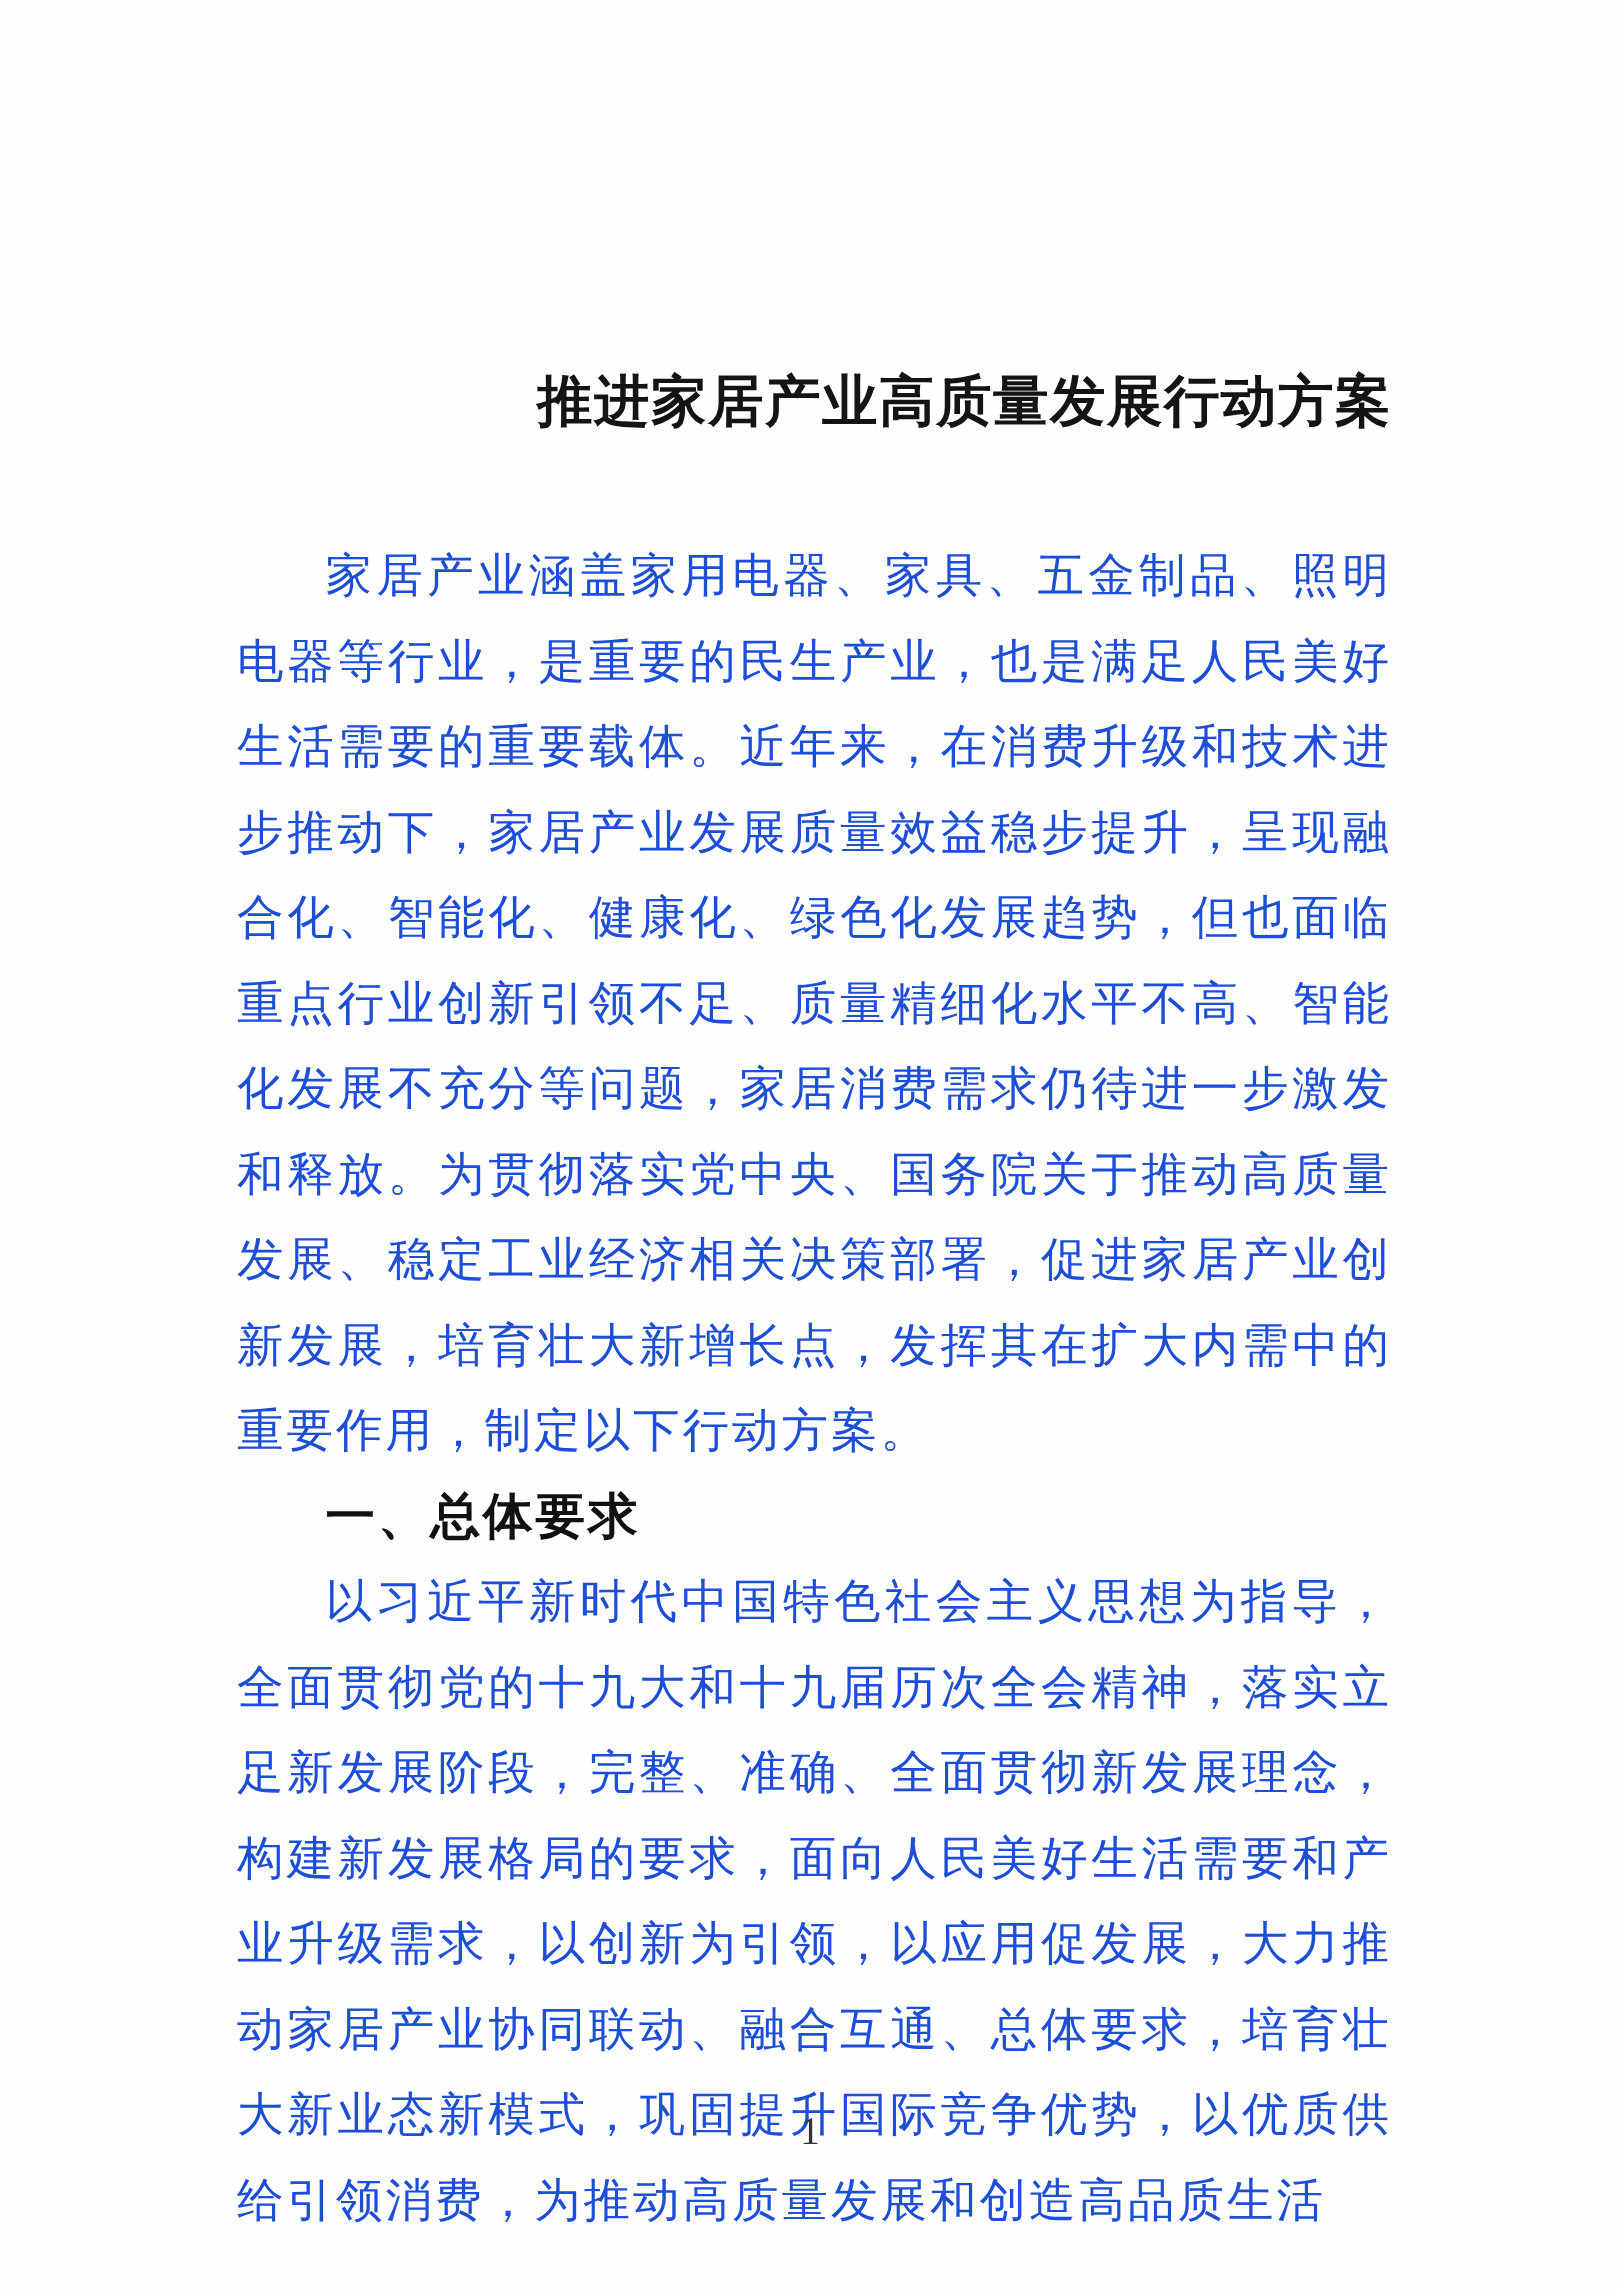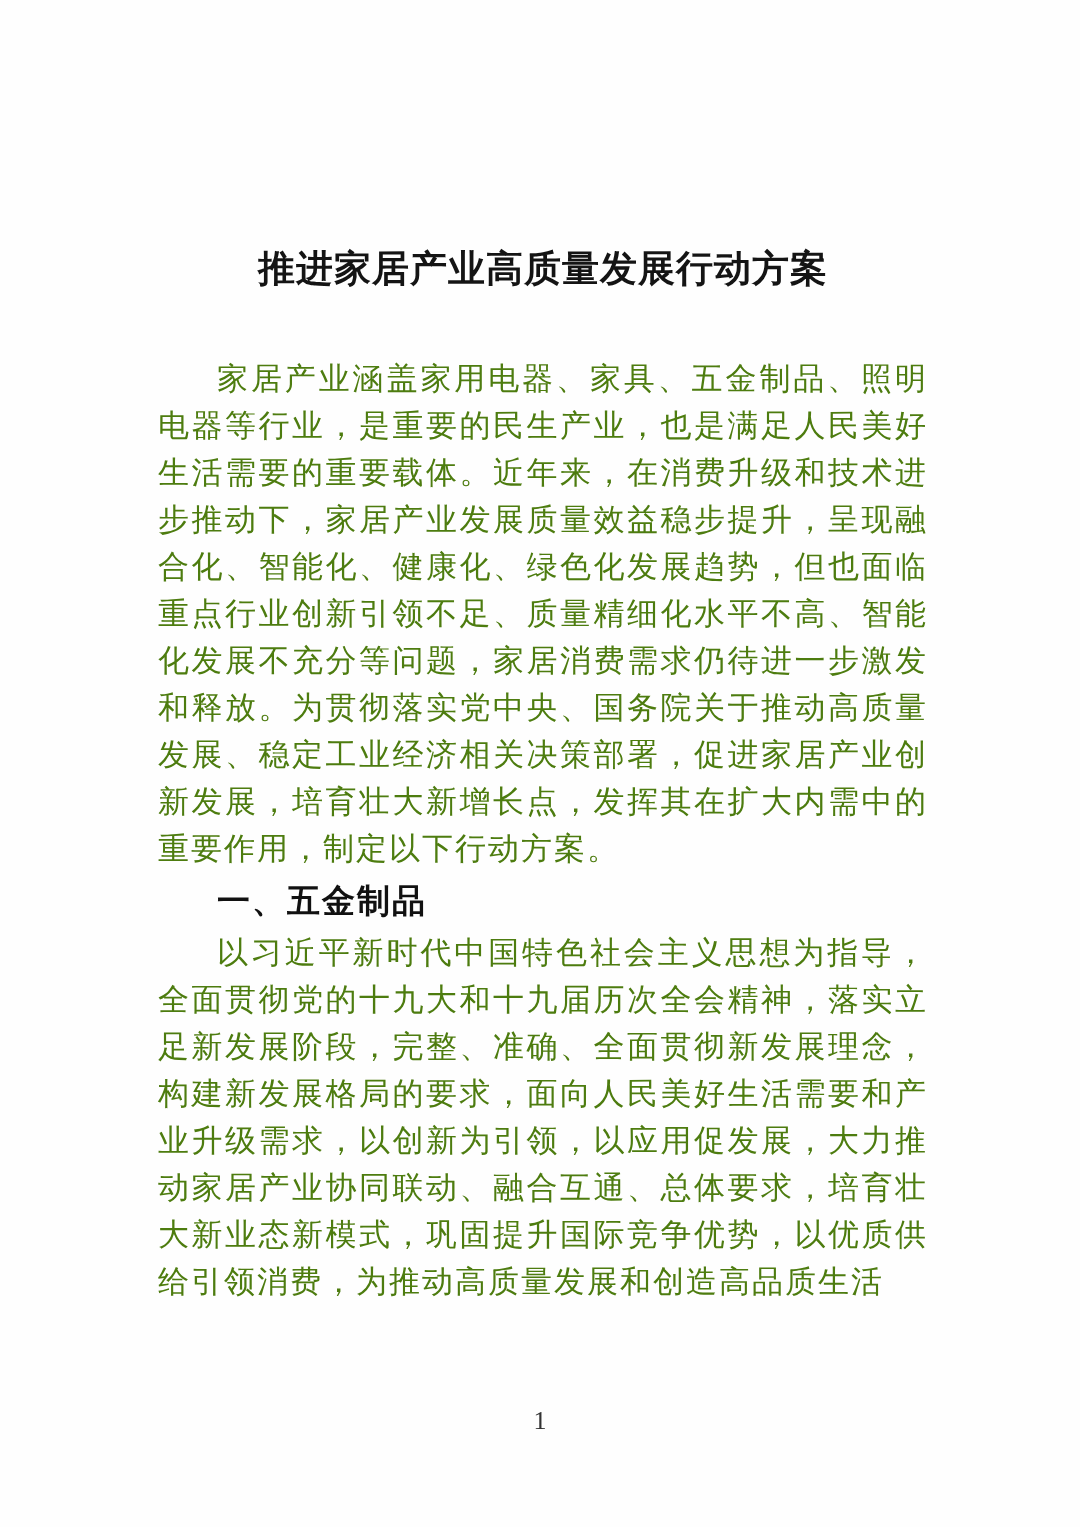--- a/index.html
+++ b/index.html
@@ -18,38 +18,38 @@
       color: #222222;
       box-sizing: border-box;
     }
     .content {
       box-sizing: border-box;
       padding: 244px 152px 0 158px; 
     }
     
     .doc-title {
       margin: 0 0 61px 0;
-      text-align: center;
+      text-align: right;
       font-size: 37px;
       line-height: 50px;
       font-weight: bold;
       letter-spacing: 1px;
       color: #141414;
       font-family: "Liberation Serif", serif;
     }
     
     .para {
       margin: 0;
       font-size: 31px;
-      line-height: 47px;
+      line-height: 57px;
       letter-spacing: 2px;
       text-align: justify;
       text-justify: inter-character;
       text-indent: 59px;
-      color: #4d7c0f;
+      color: #1d4ed8;
       font-family: "Liberation Serif", serif;
     }
     
     .heading {
       margin: 0;
       font-size: 33px;
       line-height: 57px;
       font-weight: bold;
       letter-spacing: 2px;
       text-indent: 59px;
@@ -72,20 +72,20 @@
 </head>
 <body>
 
 <div class="page">
   <div class="content">
 
     <h1 class="doc-title">推进家居产业高质量发展行动方案</h1>
 
     <p class="para">家居产业涵盖家用电器、家具、五金制品、照明电器等行业，是重要的民生产业，也是满足人民美好生活需要的重要载体。近年来，在消费升级和技术进步推动下，家居产业发展质量效益稳步提升，呈现融合化、智能化、健康化、绿色化发展趋势，但也面临重点行业创新引领不足、质量精细化水平不高、智能化发展不充分等问题，家居消费需求仍待进一步激发和释放。为贯彻落实党中央、国务院关于推动高质量发展、稳定工业经济相关决策部署，促进家居产业创新发展，培育壮大新增长点，发挥其在扩大内需中的重要作用，制定以下行动方案。</p>
 
-    <h2 class="heading">一、五金制品</h2>
+    <h2 class="heading">一、总体要求</h2>
 
     <p class="para">以习近平新时代中国特色社会主义思想为指导，全面贯彻党的十九大和十九届历次全会精神，落实立足新发展阶段，完整、准确、全面贯彻新发展理念，构建新发展格局的要求，面向人民美好生活需要和产业升级需求，以创新为引领，以应用促发展，大力推动家居产业协同联动、融合互通、总体要求，培育壮大新业态新模式，巩固提升国际竞争优势，以优质供给引领消费，为推动高质量发展和创造高品质生活</p>
 
   </div>
 
   <div class="page-number">1</div>
 </div>
 
 </body></html>

